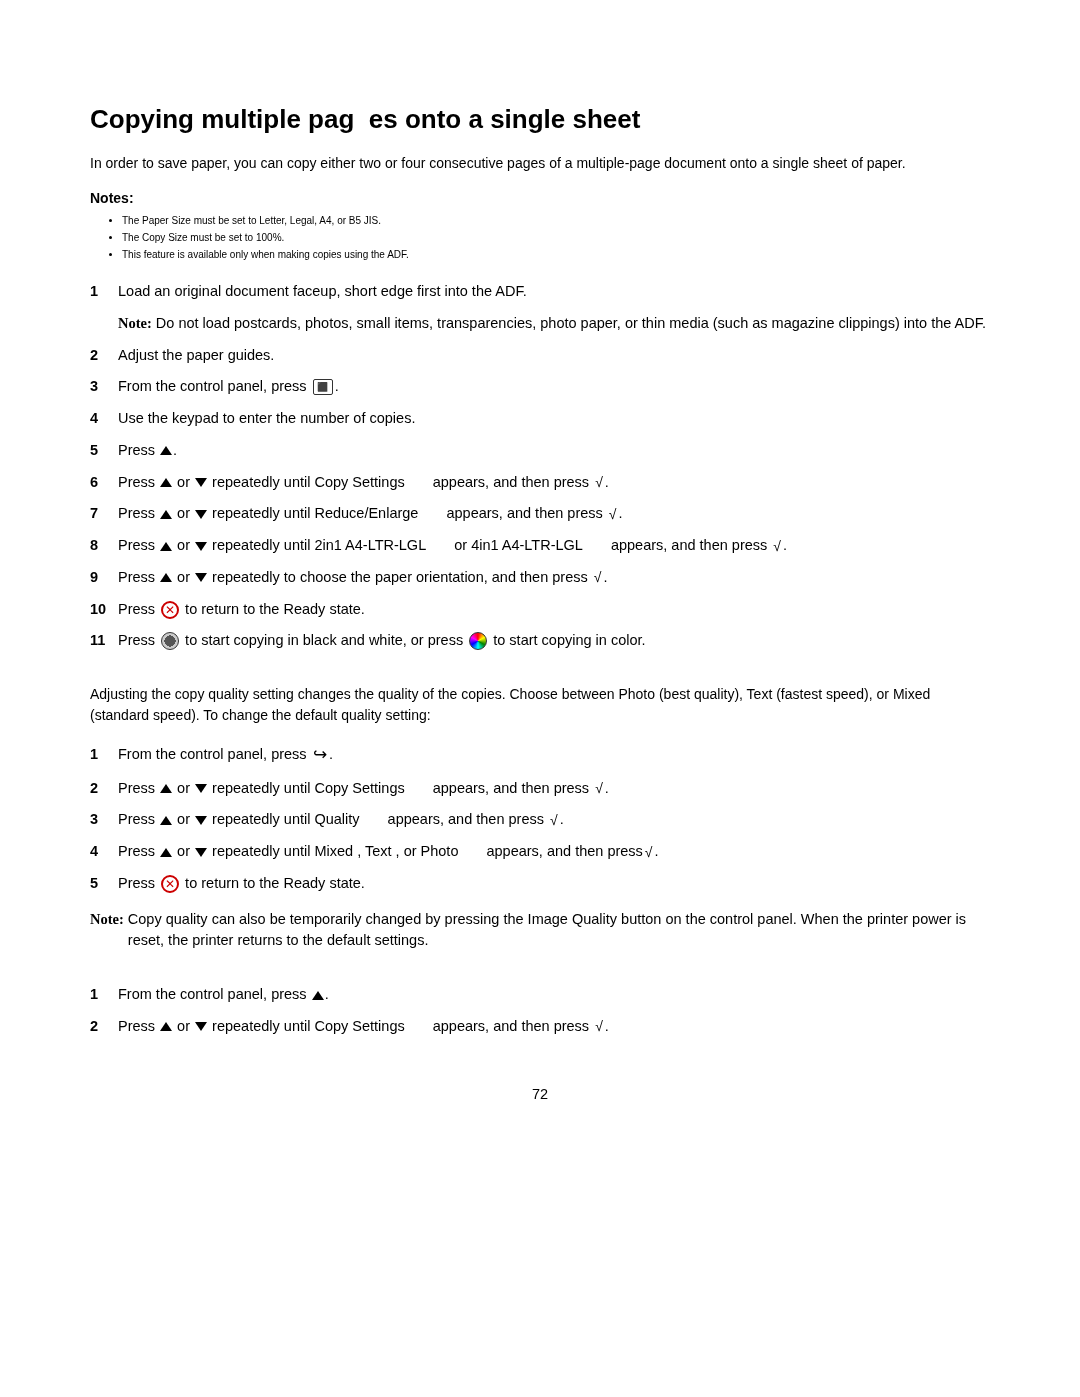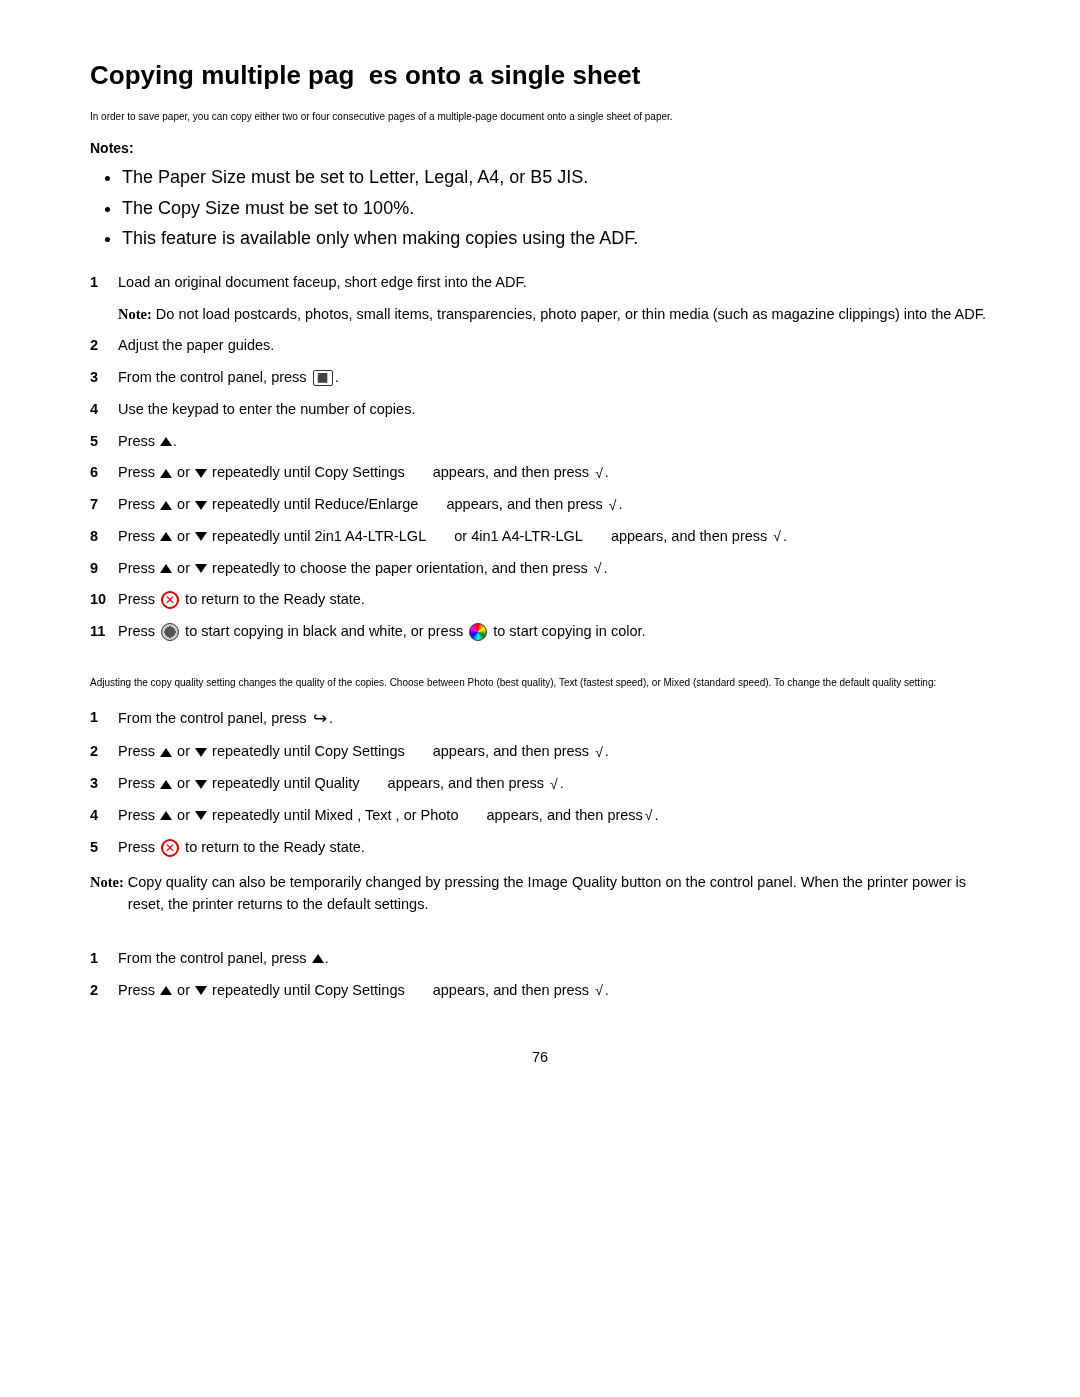--- a/index.html
+++ b/index.html
@@ -14,45 +14,46 @@
       color: #000000;
       width: 1080px;
       min-height: 1397px;
       padding: 60px 90px 60px 90px;
     }
     h1.section-title {
       font-size: 26px;
       font-weight: bold;
       margin-bottom: 18px;
       font-family: Arial, Helvetica, sans-serif;
+      margin-top: 44px;
     }
     h2.section-title {
       font-size: 22px;
       font-weight: bold;
       margin-bottom: 14px;
       margin-top: 36px;
       font-family: Arial, Helvetica, sans-serif;
     }
     .intro-text {
-      font-size: 10px;
+      font-size: 14px;
       margin-bottom: 16px;
       line-height: 1.5;
     }
     .notes-block {
       margin-bottom: 18px;
     }
     .notes-label {
       font-weight: bold;
       font-size: 14px;
       margin-bottom: 6px;
     }
     .notes-list {
       list-style: disc;
       padding-left: 32px;
-      font-size: 18px;
+      font-size: 10px;
       line-height: 1.7;
     }
     .steps-list {
       padding-left: 0;
       list-style: none;
       margin-bottom: 0;
     }
     .step-item {
       display: flex;
       align-items: baseline;
@@ -292,14 +293,14 @@
     </li>
 
     <li class="step-item">
       <span class="step-num">2</span>
       <span class="step-text">Press <span class="icon-up"></span> or <span class="icon-down"></span> repeatedly until Copy Settings<span class="spacer"></span>appears, and then press <span class="icon-check">√</span>.</span>
     </li>
   </ol>
 </div>
 
 <div class="page-footer">
-  <span>76</span>
+  <span>72</span>
 </div>
 
 </body></html>

